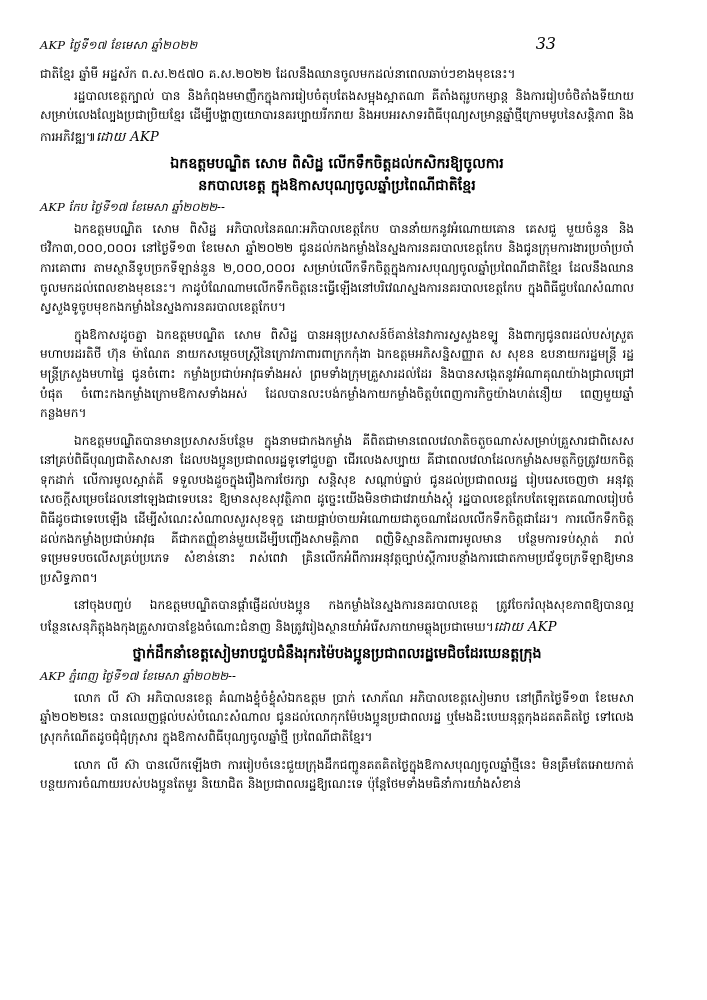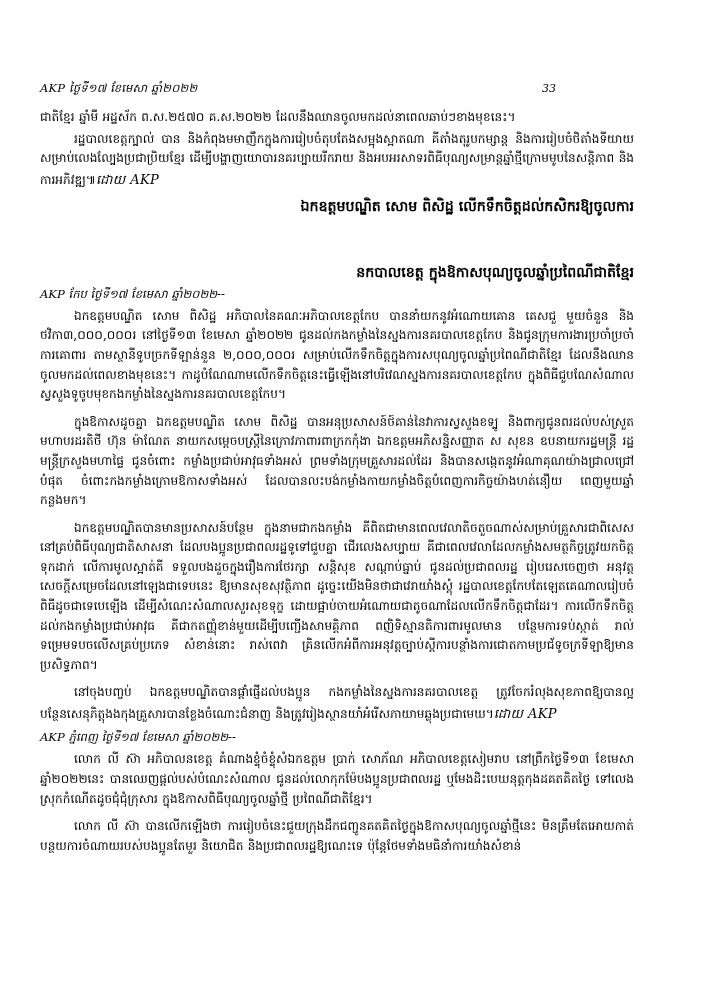--- a/index.html
+++ b/index.html
@@ -28,23 +28,22 @@
     margin-bottom: 10px;
   }
   .header-left {
     flex: 0 0 auto;
     letter-spacing: 0.2px;
   }
   .header-spacer { flex: 1 1 auto; }
   .header-page {
     flex: 0 0 auto;
     font-style: italic;
-    font-size: 11px;
+    font-size: 16px;
     padding-right: 78px;
-    margin-top: 48px;
   }
   p.body {
     font-size: 12.1px;
     line-height: 1.62;
     text-align: justify;
     margin: 1px 0 2px 0;
     text-indent: 0;
     word-spacing: 0.5px;
   }
   p.indent { text-indent: 34px; }
@@ -52,27 +51,27 @@
     font-size: 11.6px;
     font-style: italic;
     margin: 4px 0 3px 0;
   }
   .byline-inline {
     font-style: italic;
     font-size: 13px;
     letter-spacing: 0.3px;
   }
   .headline {
-    text-align: right;
+    text-align: center;
     font-weight: bold;
     font-size: 14.2px;
     line-height: 1.5;
     margin: 6px 0 4px 0;
   }
-  .headline .l2 { display: block; margin-top: 44px; }
+  .headline .l2 { display: block; }
   .spacer-sm { height: 5px; }
 </style>
 </head>
 <body>
 
 <div class="page">
 
   <div class="header-row">
     <div class="header-left">AKP ថ្ងៃទី១៧ ខែមេសា ឆ្នាំ២០២២</div>
     <div class="header-spacer"></div>
@@ -94,20 +93,21 @@
     <div class="spacer-sm"></div>
     <p class="body indent">ក្នុងឱកាសដូចគ្នា ឯកឧត្តមបណ្ឌិត សោម ពិសិដ្ឋ បានអនុប្រសាសន៍ថ៍គាន់នៃវាការស្វសួងខទ្បូ និងពាក្យជូនពរដល់បស់ស្រួតមហាបរដរតិថី ហ៊ុន ម៉ាណែត នាយកសម្ដេចបស្រ្តីនៃក្រោវភាពារពាក្រកកុំងា ឯកឧត្តមអភិសន្និសញ្ញាត ស សុខន ឧបនាយករដ្ឋមន្ត្រី រដ្ឋមន្ត្រីក្រសួងមហាផ្ទៃ ជូនចំពោះ កម្លាំងប្រជាប់អាវុធទាំងអស់ ព្រមទាំងក្រុមគ្រួសារដល់ដែរ និងបានសង្កេតនូវអំណាគុណយ៉ាងជ្រាលជ្រៅបំផុត ចំពោះកងកម្លាំងក្រោមឱកាសទាំងអស់ ដែលបានលះបង់កម្លាំងកាយកម្លាំងចិត្តបំពេញការកិច្ចយ៉ាងហត់នឿយ ពេញមួយឆ្នាំកន្លងមក។</p>
     <div class="spacer-sm"></div>
     <p class="body indent">ឯកឧត្តមបណ្ឌិតបានមានប្រសាសន៍បន្ថែម ក្នុងនាមជាកងកម្លាំង គីពិតជាមានពេលវេលាតិចតួចណាស់សម្រាប់គ្រួសារជាពិសេស នៅគ្រប់ពិធីបុណ្យជាតិសាសនា ដែលបងប្អូនប្រជាពលរដ្ឋទូទៅជួបគ្នា ជើរលេងសប្បាយ គីជាពេលវេលាដែលកម្លាំងសមត្ថកិច្ចត្រូវយកចិត្តទុកដាក់ លើការមូលស្អាត់គី ទទួលបងដួចក្នុងរឿងការថែរក្សា សន្តិសុខ សណ្តាប់ធ្នាប់ ជូនដល់ប្រជាពលរដ្ឋ រៀបរេសចេញថា អនុវត្តសេចក្តីសម្រេចដែលនៅឡេងជាទេបនេះ ឱ្យមានសុខសុវត្ថិភាព ដូច្នេះយើងមិនថាជាវេរាយាំងស្តុំ រដ្ឋបាលខេត្តកែបតែឡេតគេណាលរៀបចំពិធីដូចជាទេបេឡើង ដើម្បីសំណេះសំណាលសួរសុខទុក្ខ ដោយផ្អាប់ចាយអំណោយជាតូចណាដែលលើកទឹកចិត្តជាដែរ។ ការលើកទឹកចិត្តដល់កងកម្លាំងប្រជាប់អាវុធ គីជាកតញ្ញុំខាន់មួយដើម្បីបញ្ជើងសាមគ្គិភាព ពញិទិស្មានតិការពារមូលមាន បន្ថែមការទប់ស្កាត់ រាល់ទម្រេមទបចលើសគ្រប់ប្រភេទ សំខាន់នោះ រាស់ពេវា គ្រិនលើកអំពីការអនុវត្តច្បាប់ស្តីការបន្ថាំងការជោតកាមប្រជ័ទូចក្រទីឡាឱ្យមានប្រសិទ្ធភាព។</p>
     <div class="spacer-sm"></div>
     <p class="body indent"><span>នៅចុងបញ្ចប់ ឯកឧត្តមបណ្ឌិតបានផ្តាំផ្ញើដល់បងប្អូន កងកម្លាំងនៃស្នងការនគរបាលខេត្ត ត្រូវចែករំលុងសុខភាពឱ្យបានល្អ បន្ថែនសេនុភិត្តុងងកុងគ្រួសារបានខ្លែងចំណោះជំនាញ និងត្រូវរៀងស្ថានយាំអំរើសភាយាមឆ្លុងប្រជាមេឃ។</span><span class="byline-inline">ដោយ AKP</span></p>
   </div>
 
   <div>
     <div class="headline">
+      <span class="l1">ថ្នាក់ដឹកនាំខេត្តសៀមរាបជួបជំនឹងរុករម៉ៃបងប្អូនប្រជាពលរដ្ឋមេជិចដែរឃេនត្តក្រុង</span>
     </div>
     <div class="dateline">AKP ភ្នំពេញ ថ្ងៃទី១៧ ខែមេសា ឆ្នាំ២០២២--</div>
     <p class="body indent">លោក លី ស៊ា អភិបាលនខេត្ត គំណាងខ្ទុំចំខ្ទុំសំឯកឧត្តម ប្រាក់ សោភ័ណ អភិបាលខេត្តសៀមរាប នៅព្រឹកថ្ងៃទី១៣ ខែមេសា ឆ្នាំ២០២២នេះ បានឈេញផ្តល់បស់បំណេះសំណាល ជូនដល់លោកុកម៉ែបងប្អូនប្រជាពលរដ្ឋ ឬមែងដិះបេឃនុត្តកុងដគតគិតថ្ងៃ ទៅលេងស្រុកកំណើតដូចជុំជុំក្រុសារ ក្នុងឱកាសពិធីបុណ្យចូលឆ្នាំថ្មី ប្រពៃណីជាតិខ្មែរ។</p>
     <div class="spacer-sm"></div>
     <p class="body indent">លោក លី ស៊ា បានលើកឡើងថា ការរៀបចំនេះជួយក្រុងដឹកជញ្ជូនគតគិតថ្ងៃក្នុងឱកាសបុណ្យចូលឆ្នាំថ្មីនេះ មិនគ្រឹមតែអោយកាត់បន្ថយការចំណាយរបស់បងប្អូនតែមួរ និយោជិត និងប្រជាពលរដ្ឋឱ្យណេះទេ ប៉ុន្តែថែមទាំងមធិនាំការយាំងសំខាន់</p>
   </div>
 
 </div>
 
 </body></html>

